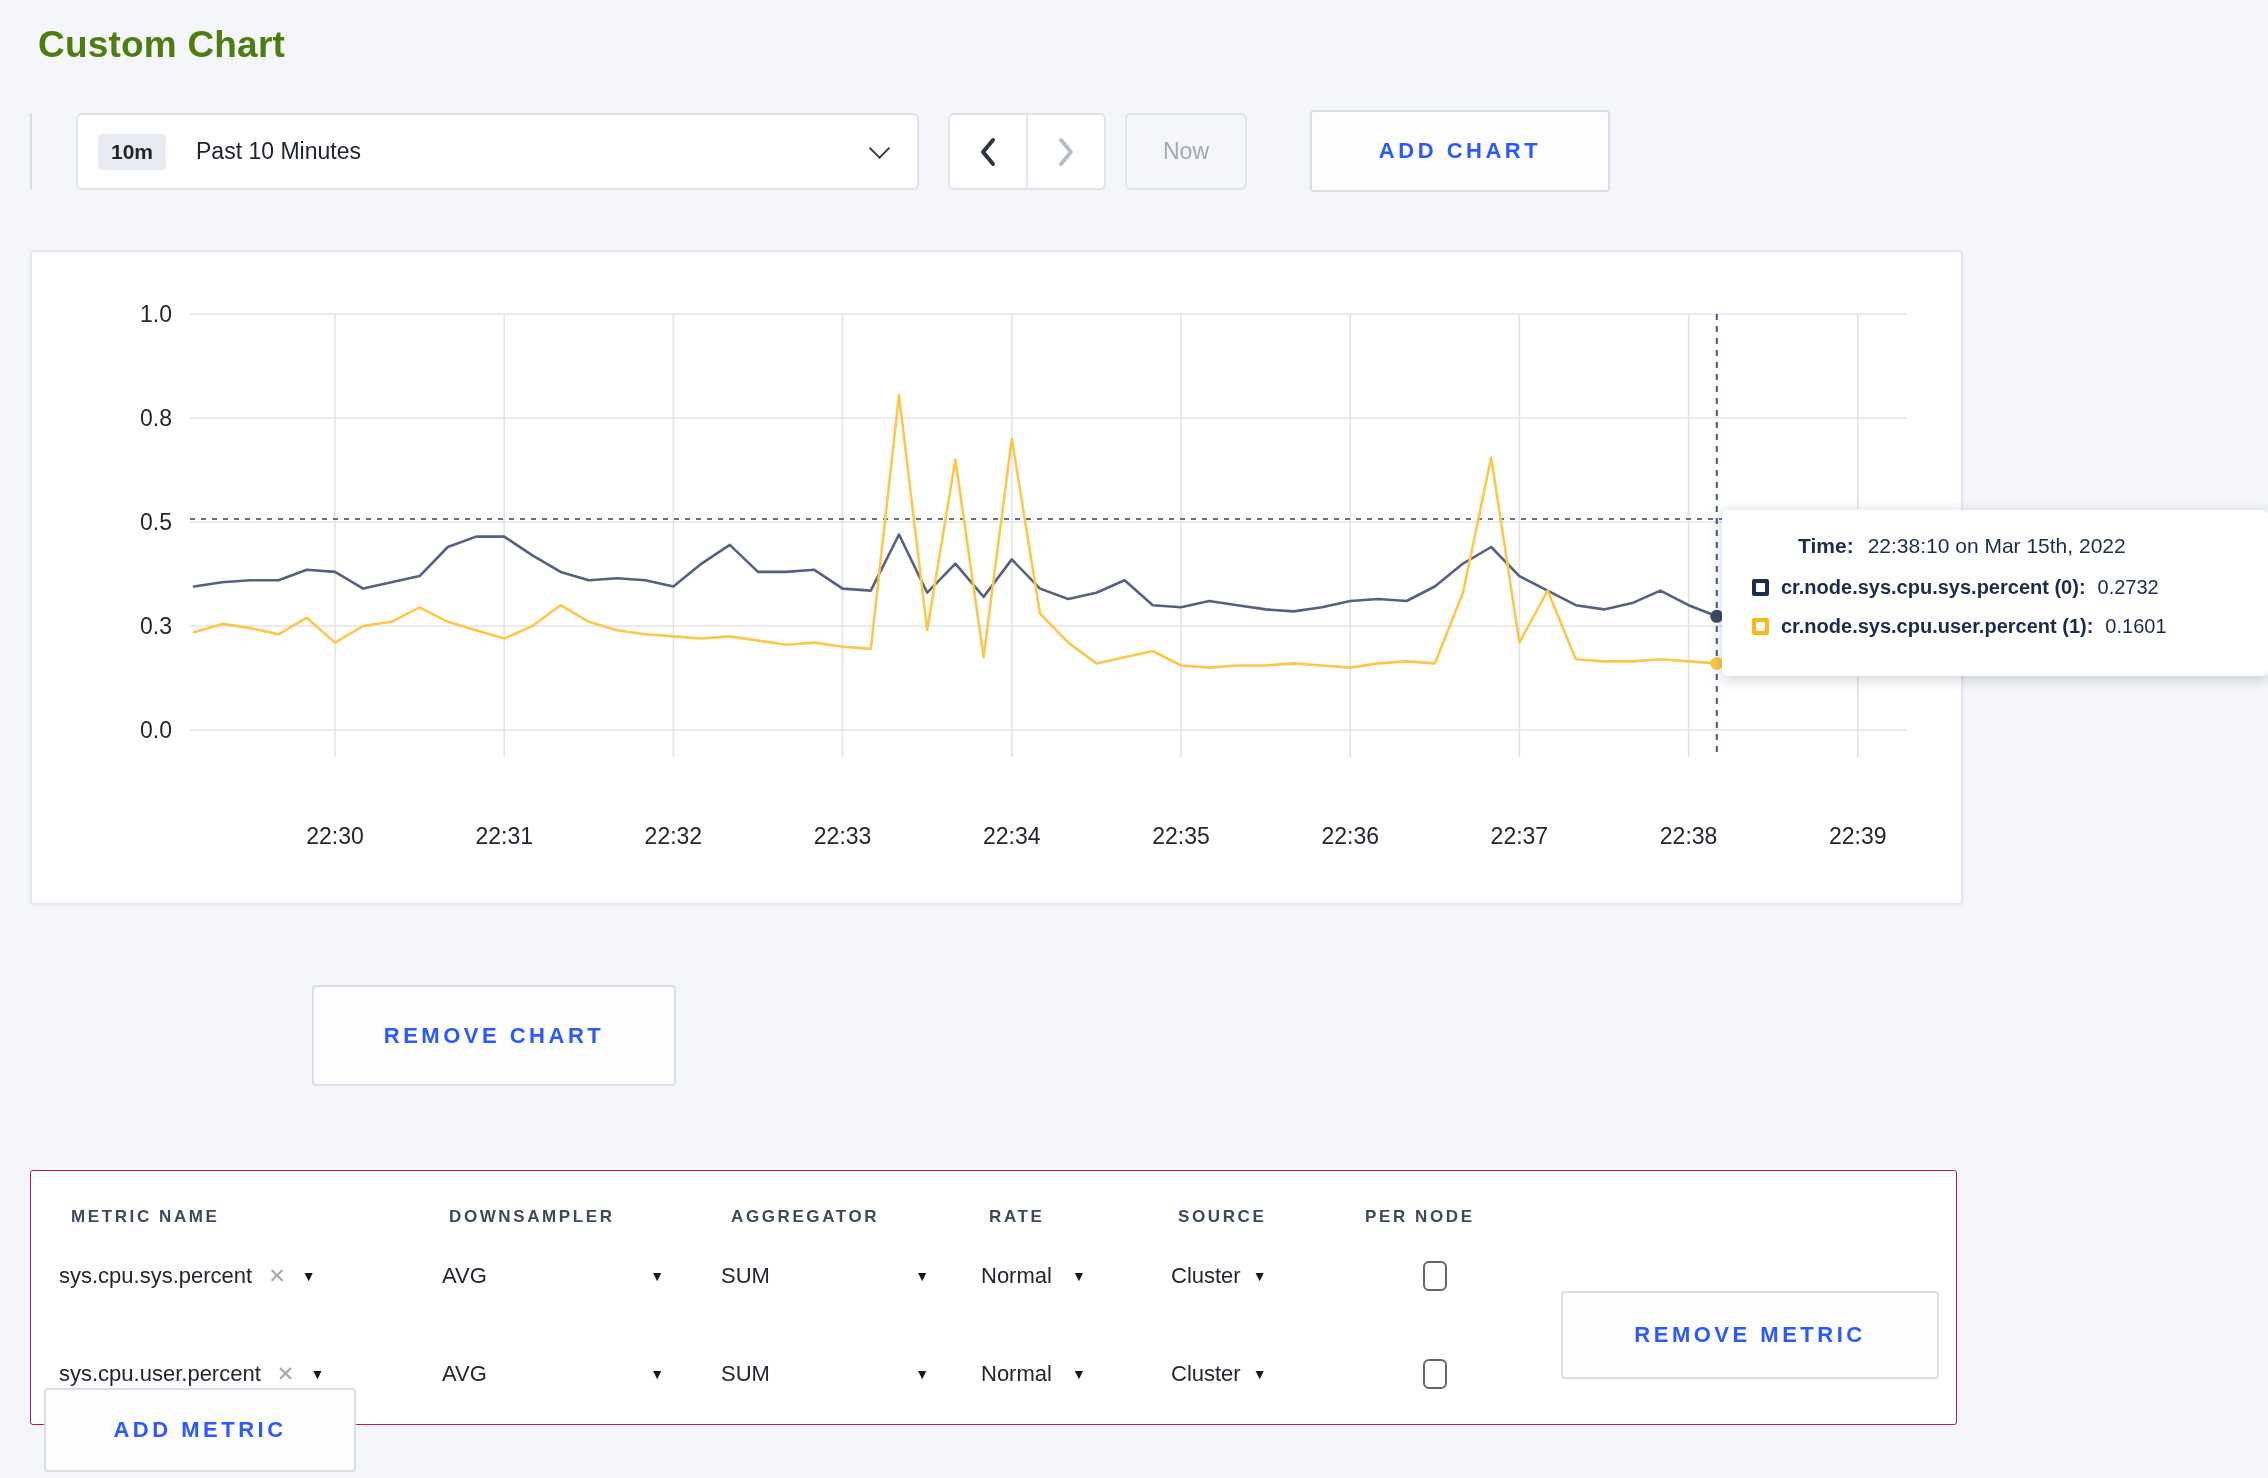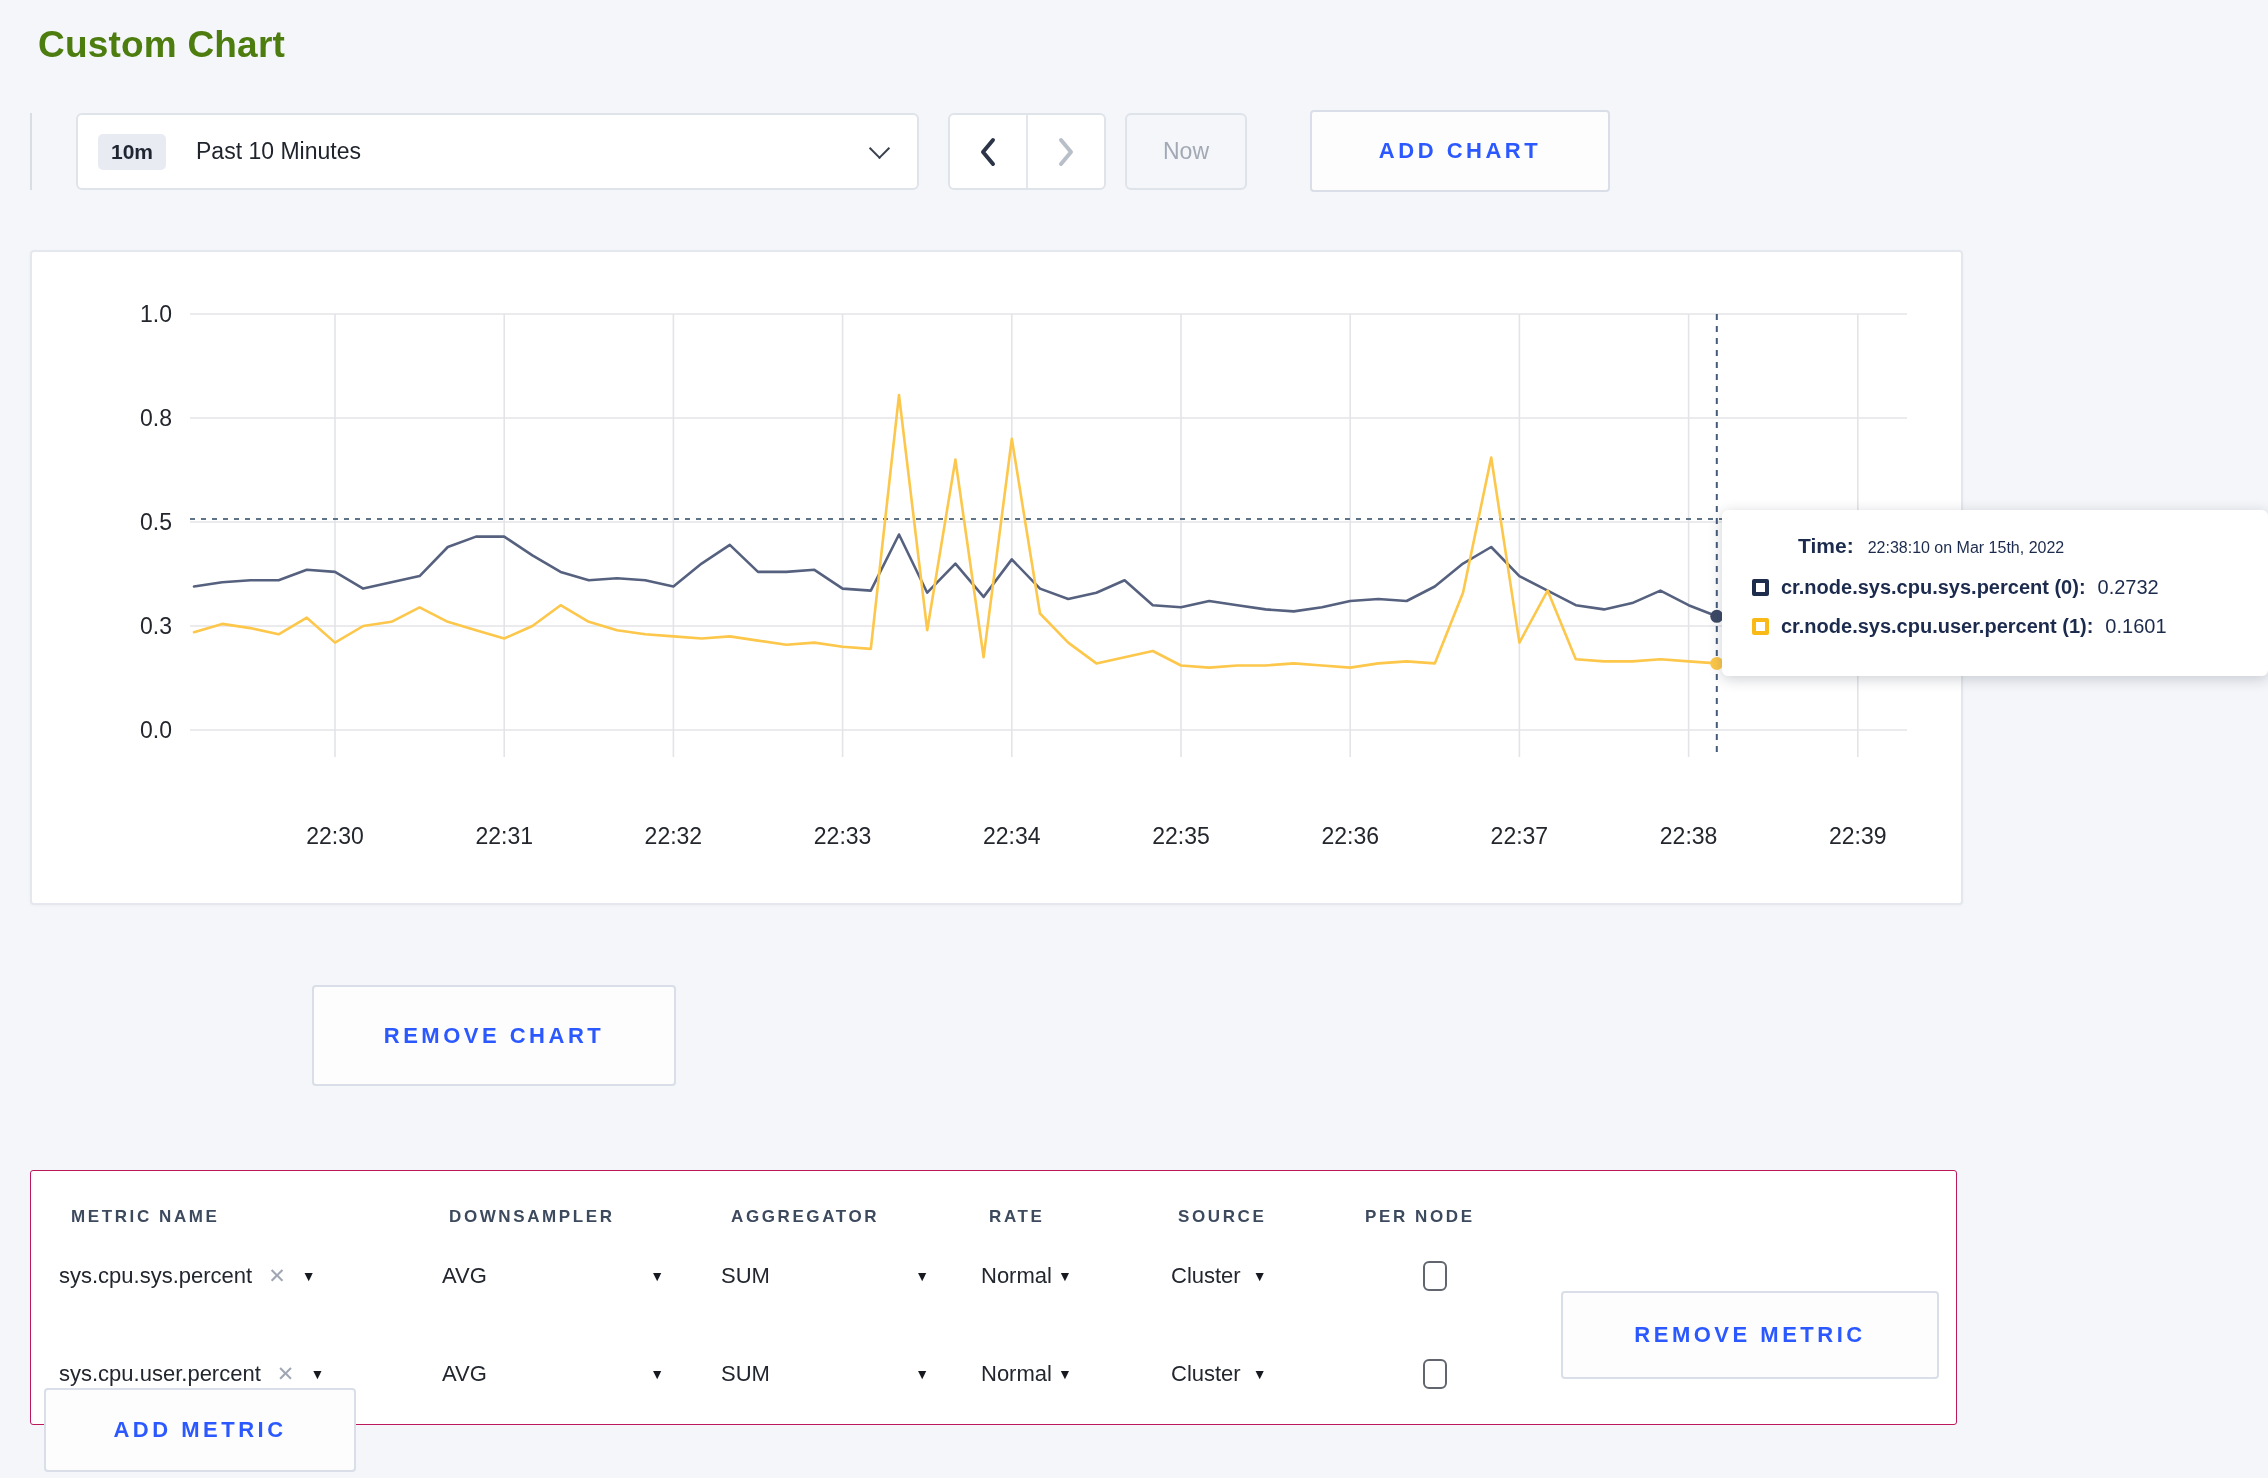--- a/index.html
+++ b/index.html
@@ -26,21 +26,21 @@
 
   .blue-btn { background:#fdfdfe; border:2px solid #d9dee8; border-radius:4px; color:var(--accent); font-weight:700; letter-spacing:3.5px; font-size:22px; font-family:"Liberation Sans",sans-serif; cursor:pointer; }
   .add-chart-btn { position:absolute; left:1310px; top:110px; width:300px; height:82px; }
 
   .chart-card { position:absolute; left:30px; top:250px; width:1933px; height:655px; background:#fff; border:2px solid #e4e7ed; border-radius:4px; box-shadow:0 1px 3px rgba(40,50,70,0.04); }
   .chart-card svg { display:block; }
 
   .tooltip { position:absolute; left:1722px; top:510px; width:546px; min-height:152px; background:#fff; border-radius:6px; box-shadow:0 3px 14px rgba(30,40,60,0.22); z-index:6; padding:24px 30px 22px 30px; }
   .tt-time { display:flex; gap:14px; align-items:baseline; margin-left:46px; margin-bottom:18px; }
   .tt-label { font-size:21px; font-weight:700; color:#1c2b4d; }
-  .tt-val { font-size:16px; color:#1c2b4d; }
+  .tt-val { font-size:21px; color:#1c2b4d; }
   .tt-row { display:flex; gap:12px; align-items:center; margin-bottom:16px;text-align:center; }
   .tt-name { font-size:20px; font-weight:700; color:#1c2b4d; }
   .tt-row .tt-val { font-size:20px; }
   .sq { width:17px; height:17px; border-radius:2px; background:#fff; }
   .sq-navy { border:4px solid var(--navy-swatch); }
   .sq-yellow { border:4px solid var(--yellow-swatch); }
 
   .units-select { position:absolute; left:30px; top:985px; width:262px; height:80px; background:#fff; border:2px solid #dfe3ea; border-radius:6px; display:flex; align-items:center; justify-content:center; cursor:pointer; font-size:22px; font-weight:700; color:#15181d; }
   .remove-chart-btn { position:absolute; left:312px; top:985px; width:364px; height:101px; }
 
@@ -49,21 +49,21 @@
   .th-metric{left:40px} .th-down{left:418px} .th-agg{left:700px} .th-rate{left:958px} .th-src{left:1147px} .th-node{left:1334px}
 
   .m-row { position:absolute; left:0; width:100%; height:98px; }
   .m-row.r1 { top:56px; } .m-row.r2 { top:154px; }
   .cell { position:absolute; top:0; height:98px; display:flex; align-items:center; font-size:22px; color:#22262e; }
   .cell-metric { left:28px; gap:16px; }
   .x-icon { color:#a0a7b3; font-size:21px; cursor:pointer; }
   .tri { font-size:14px; color:#16191f; cursor:pointer; }
   .cell-down { left:411px; width:222px; justify-content:space-between; }
   .cell-agg { left:690px; width:208px; justify-content:space-between; }
-  .cell-rate { left:950px; gap:6px; }
+  .cell-rate { left:950px; gap:20px; }
   .cell-src { left:1140px; gap:12px; }
   .cell-node { left:1392px; }
   .checkbox { width:24px; height:30px; border:2.5px solid #61666e; border-radius:6px; background:#fff; cursor:pointer; }
   .remove-metric-btn { position:absolute; left:1530px; width:378px; height:88px; }
   .remove-metric-btn.b1 { top:64px; } .remove-metric-btn.b2 { top:162px; }
 
   .add-metric-btn { position:absolute; left:44px; top:1388px; width:312px; height:84px; }
 </style>
 </head>
 <body>

